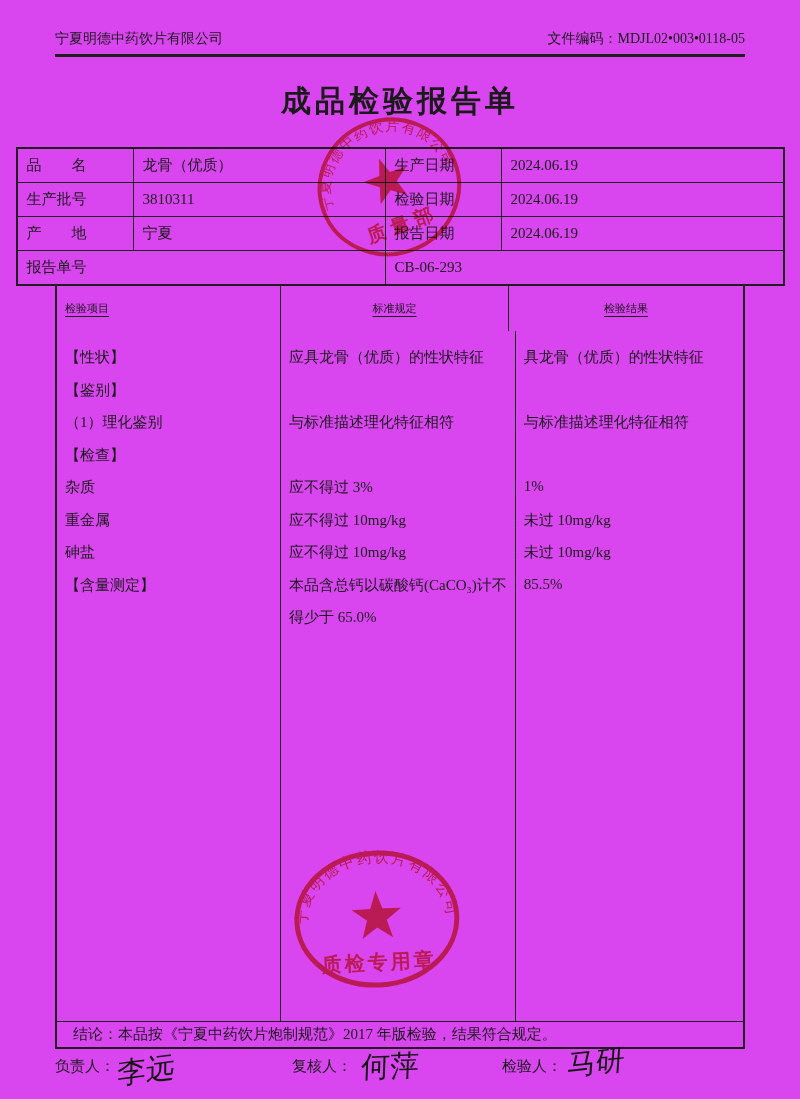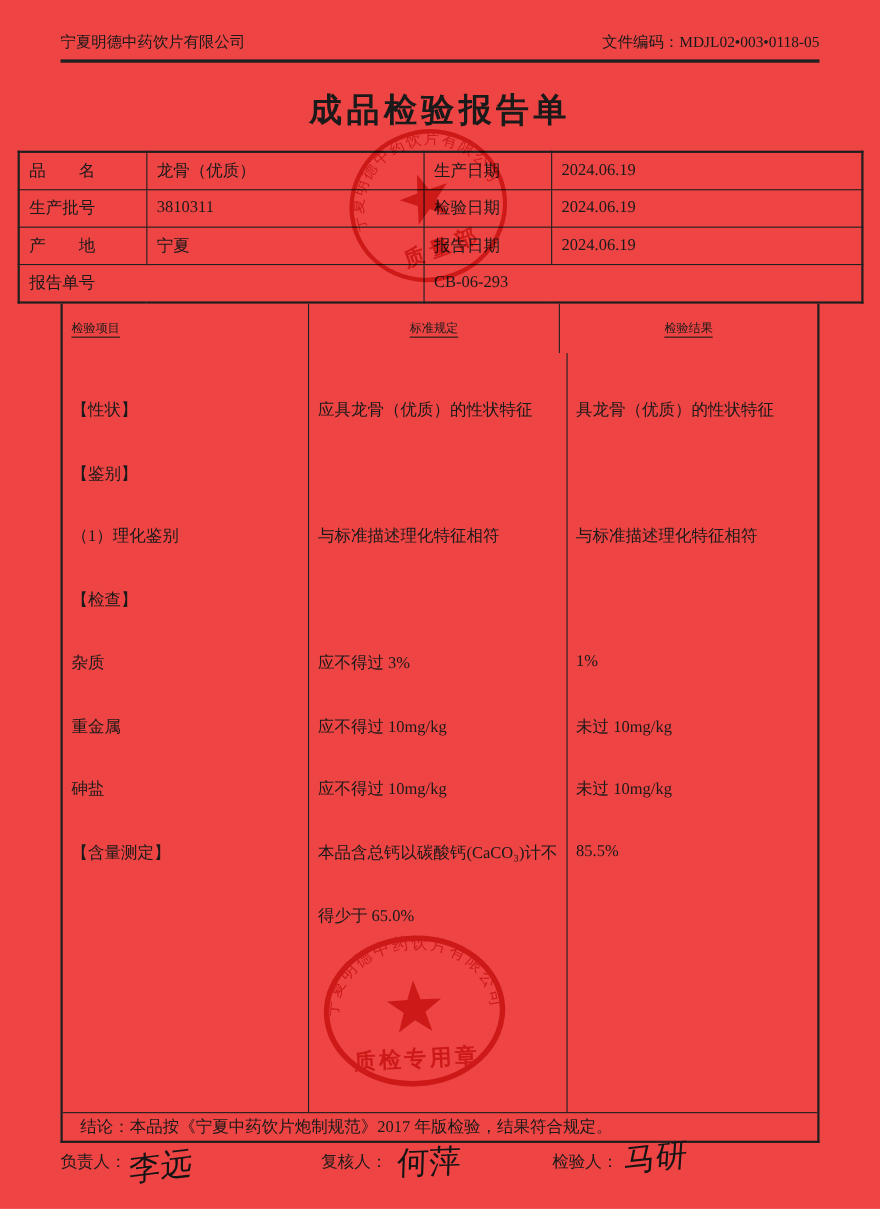--- a/index.html
+++ b/index.html
@@ -1,37 +1,37 @@
 <!DOCTYPE html>
 <html><head>
 <meta charset="utf-8">
 <style>
   html,body{margin:0;padding:0;background:#ffffff;}
-  .page{position:relative;width:800px;height:1099px;background:#ef4444;overflow:hidden;
+  .page{position:relative;width:800px;height:1099px;background:#d946ef;overflow:hidden;
         font-family:"Liberation Serif","DejaVu Serif",serif;color:#1a1a1a;}
   .doc-header{width:690px;margin:0 auto;padding-top:30px;display:flex;justify-content:space-between;
         font-size:14px;border-bottom:3px solid #1f1f1f;padding-bottom:6px;}
   .title{width:690px;margin:26px auto 0;text-align:center;font-size:30px;font-weight:bold;
         letter-spacing:4px;line-height:36px;}
-  table.info-table{width:690px;margin:18px auto 0;border-collapse:collapse;border:2px solid #1f1f1f;
+  table.info-table{width:690px;margin:28px auto 0;border-collapse:collapse;border:2px solid #1f1f1f;
         table-layout:fixed;}
   table.info-table td{border:1px solid #1f1f1f;height:33px;font-size:15px;padding:0 9px;
         white-space:nowrap;overflow:hidden;}
   td.w-l1{width:97px;} td.w-v1{width:233px;} td.w-l2{width:97px;} td.w-v2{width:263px;}
   .detail{width:690px;margin:0 auto;border:2px solid #1f1f1f;border-top:none;box-sizing:border-box;}
   .detail-head{display:flex;height:45px;}
   .dh{box-sizing:border-box;display:flex;align-items:center;font-size:11px;}
   .c1{flex:0 0 224px;border-right:1px solid #1f1f1f;}
   .c2{flex:0 0 228px;border-right:1px solid #1f1f1f;justify-content:center;}
   .c3{flex:1 1 auto;justify-content:center;}
   .dh.c1 span{margin-left:8px;}
   .u{text-decoration:underline;text-underline-offset:4px;}
   .detail-body{display:flex;height:690px;}
   .dc{box-sizing:border-box;padding-top:17px;}
-  .dc .line{height:32.5px;font-size:15px;padding:0 8px;white-space:nowrap;overflow:hidden;margin-top:25px;}
+  .dc .line{height:32.5px;font-size:15px;padding:0 8px;white-space:nowrap;overflow:hidden;}
   .conclusion{border-top:1px solid #1f1f1f;height:25px;display:flex;align-items:center;
         font-size:15px;padding-left:16px;}
   .footer{position:relative;width:690px;margin:2px auto 0;height:68px;font-size:15px;}
   .flabel{position:absolute;top:6px;white-space:nowrap;}
   .flabel.f1{left:0;} .flabel.f2{left:237px;} .flabel.f3{left:447px;}
   .sig{position:absolute;font-size:29px;color:#141414;white-space:nowrap;
         font-family:"Liberation Serif","DejaVu Serif",serif;}
   .sig.s1{left:62px;top:0;transform:rotate(-7deg) skewX(-8deg);}
   .sig.s2{left:306px;top:-4px;transform:rotate(-2deg) skewX(-4deg);}
   .sig.s3{left:512px;top:-8px;transform:rotate(-6deg) skewX(-10deg);}

